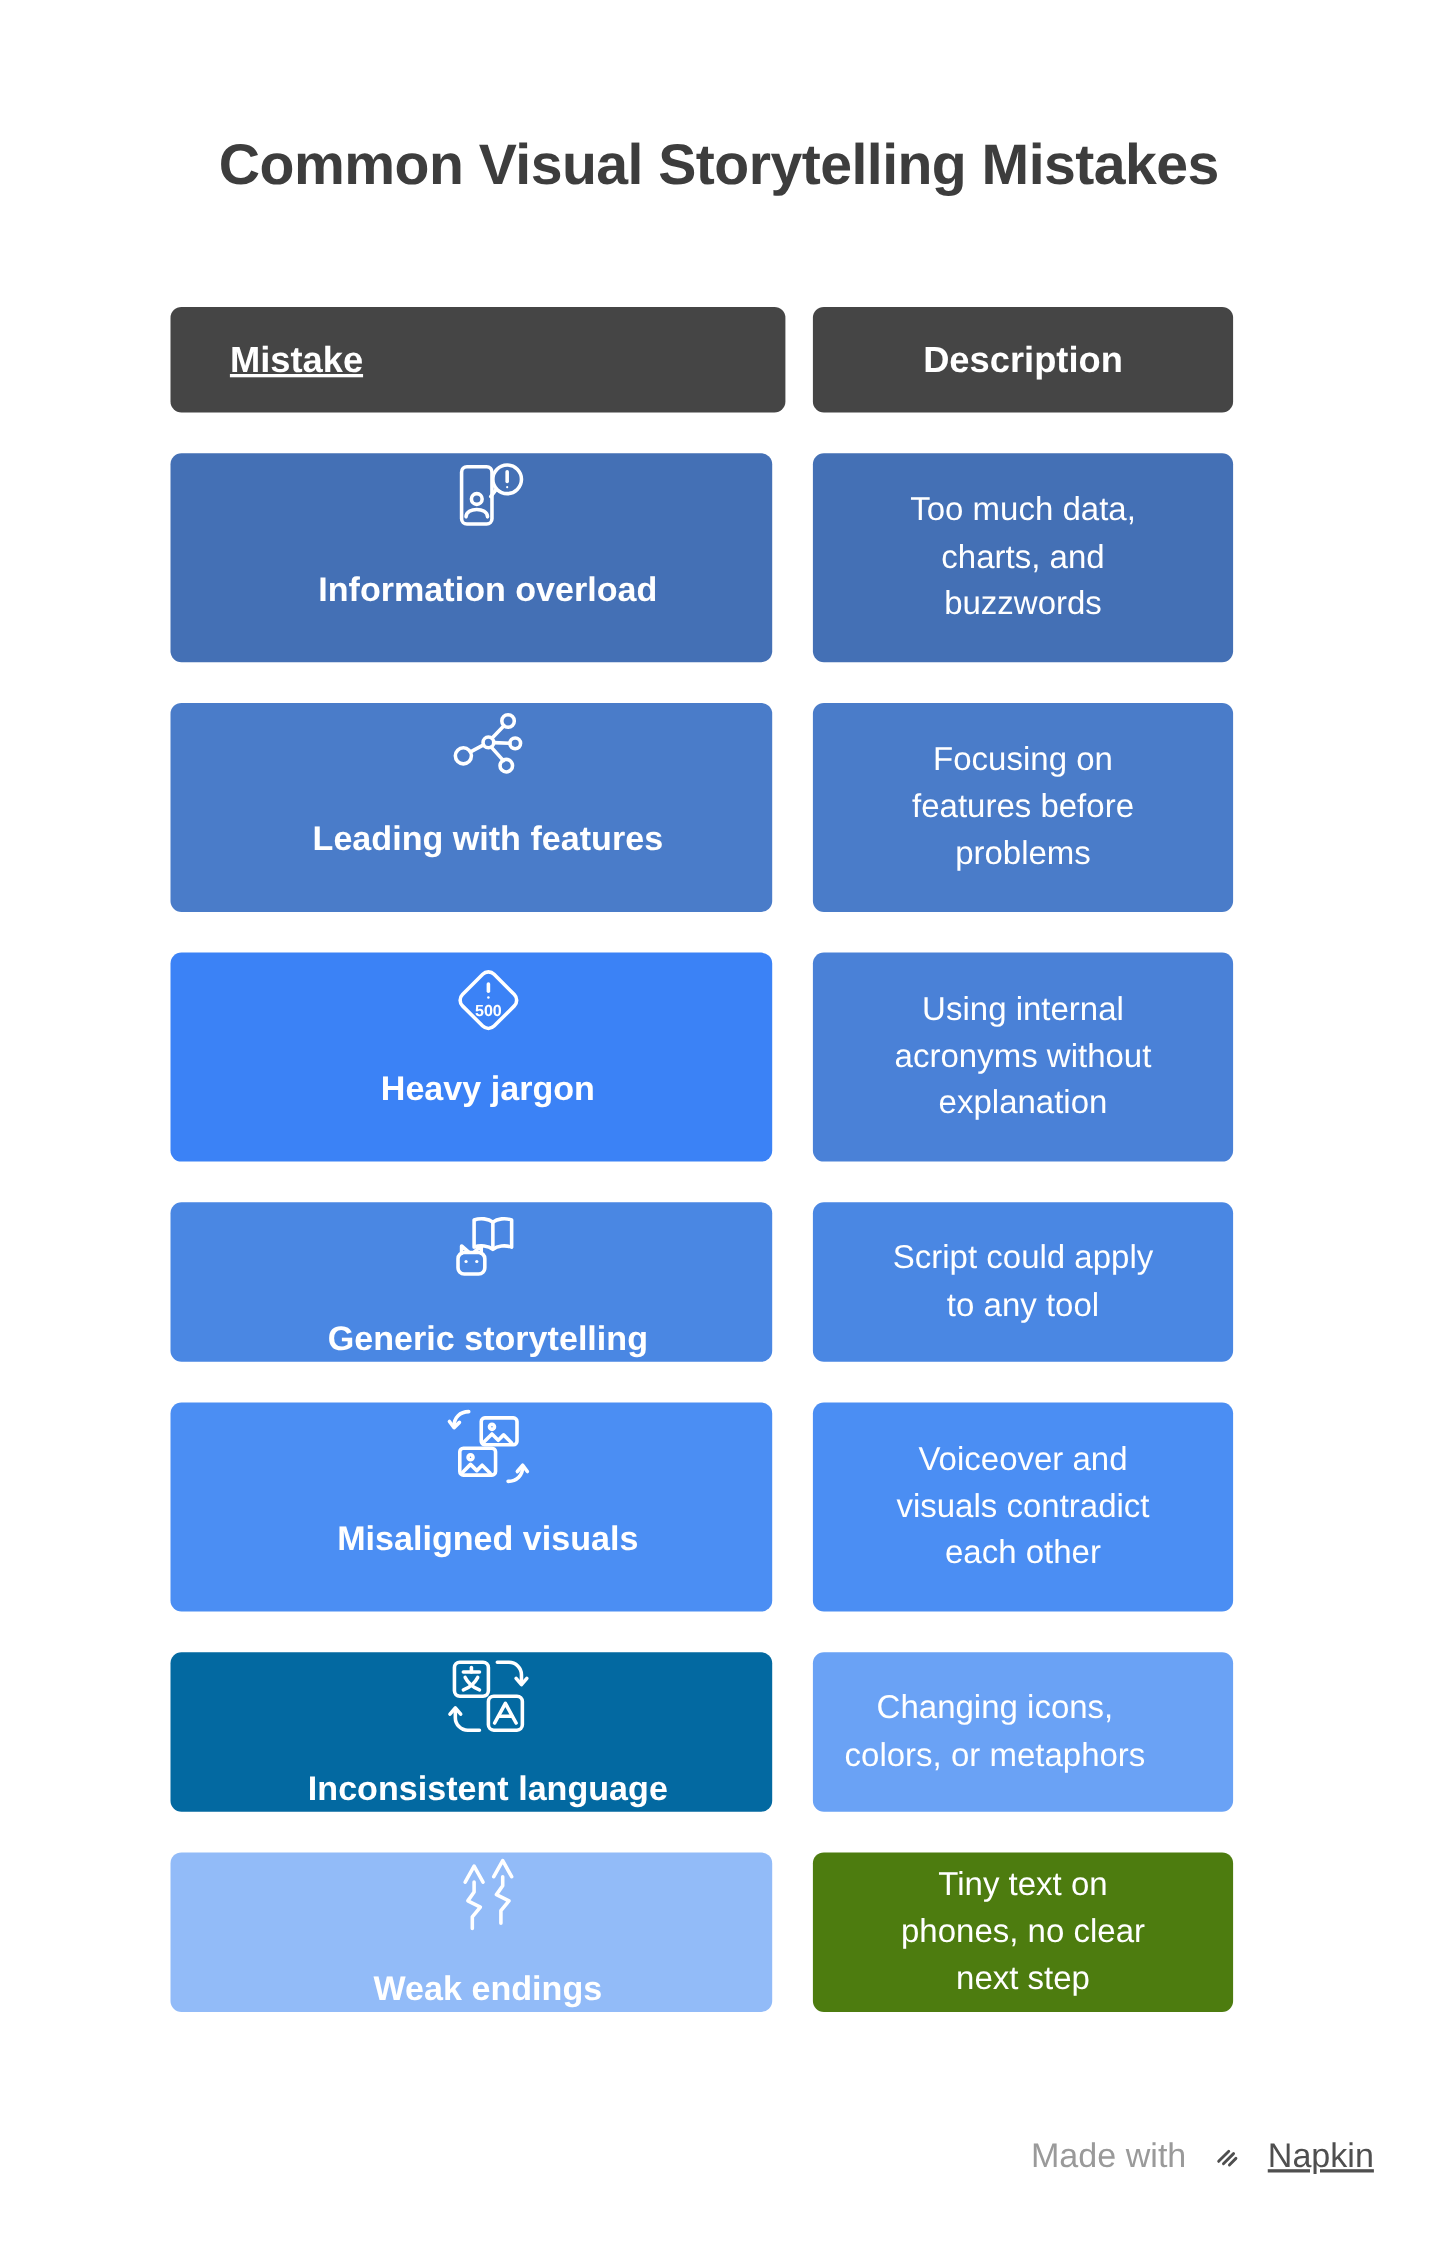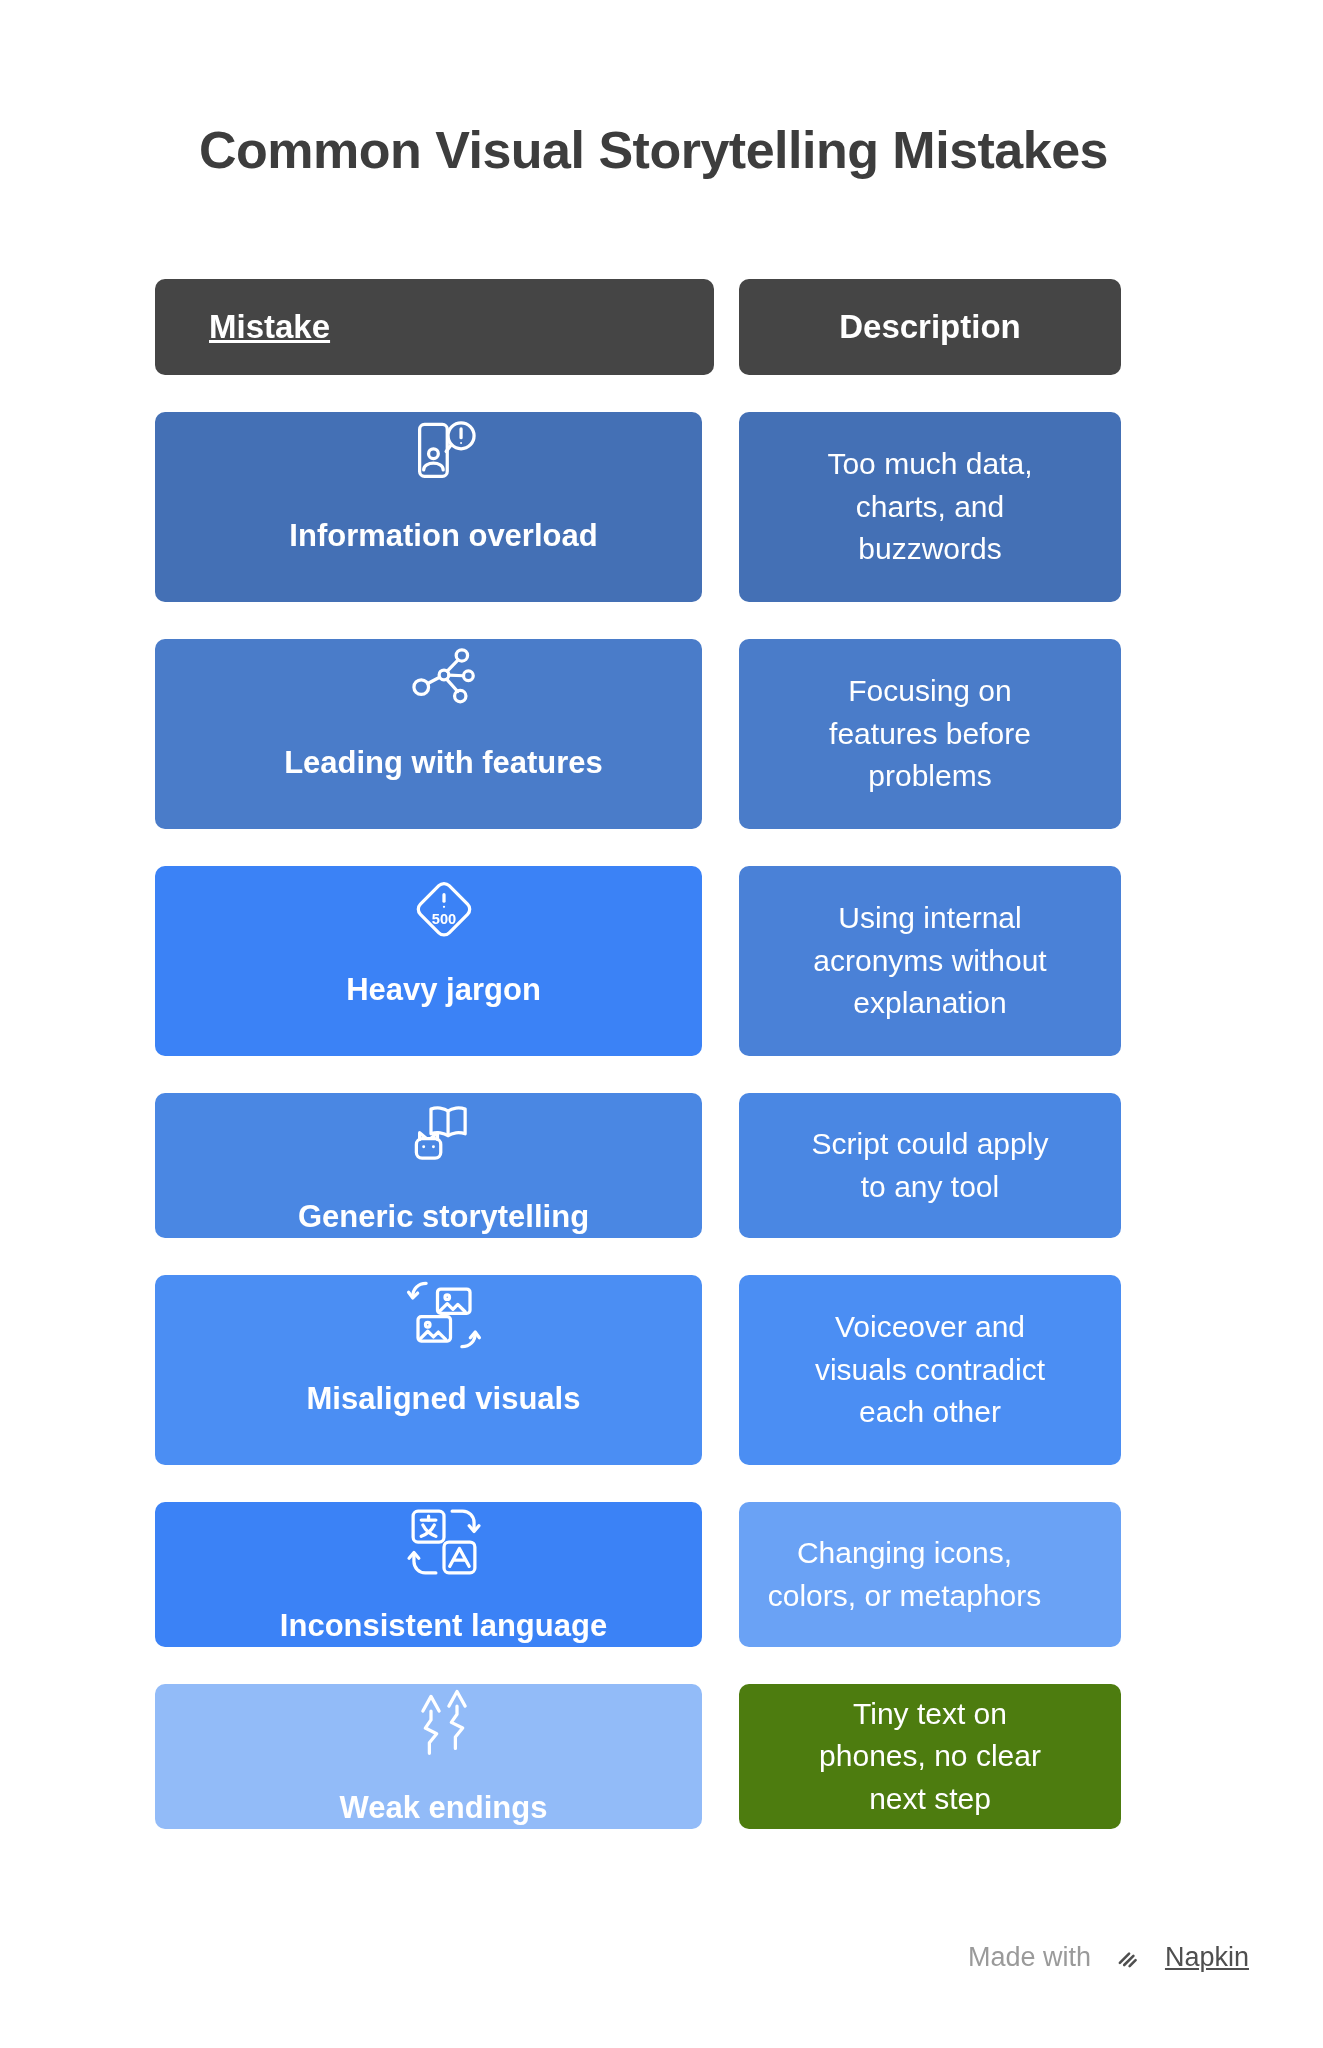--- a/index.html
+++ b/index.html
@@ -85,21 +85,21 @@
     font-size: 30px;
     line-height: 1.42;
     padding: 0 70px;
   }
   .footer {
     position: absolute;
     top: 1942px;
     right: 74px;
     display: flex;
     gap: 24px;
-    font-size: 27px;
+    font-size: 31px;
   }
   .made-with { color: #9a9a9a; }
   .brand-name { color: #4f4f4f; text-decoration: underline; }
   .napkin-logo { display: flex; align-items: center; }
 </style>
 </head>
 <body>
 
 <div class="page">
   <div class="content">
@@ -201,21 +201,21 @@
               <path d="M35 43.5 C40 43.5 43.2 40 43.2 35.5"></path>
               <path d="M40.2 38 L43.2 34.5 L45.8 38"></path>
             </svg>
           </span>
           <span class="mistake-label">Misaligned visuals</span>
         </div>
         <div class="cell cell-right desc-cell h3" style="background-color: rgb(75, 142, 243);">Voiceover and visuals contradict each other</div>
       </div>
 
       <div class="trow">
-        <div class="cell cell-left mistake-cell h2" style="background-color: #3b82f6;">
+        <div class="cell cell-left mistake-cell h2" style="background-color: #0369a1;">
           <span class="icon">
             <svg width="78" height="78" viewBox="0 0 48 48" fill="none" stroke="#fff" stroke-width="2" stroke-linecap="round" stroke-linejoin="round">
               <rect x="5" y="5" width="19" height="19" rx="3"></rect>
               <line x1="10" y1="10.5" x2="19" y2="10.5"></line>
               <line x1="14.5" y1="8" x2="14.5" y2="10.5"></line>
               <path d="M11 13.5 C13 17.5 16.5 19.5 19 20.5"></path>
               <path d="M18 13.5 C16 17.5 12.5 19.5 10 20.5"></path>
               <rect x="24" y="24" width="19" height="19" rx="3"></rect>
               <path d="M27.5 39 L33.5 28 L39.5 39"></path>
               <line x1="29.8" y1="35.2" x2="37.2" y2="35.2"></line>

